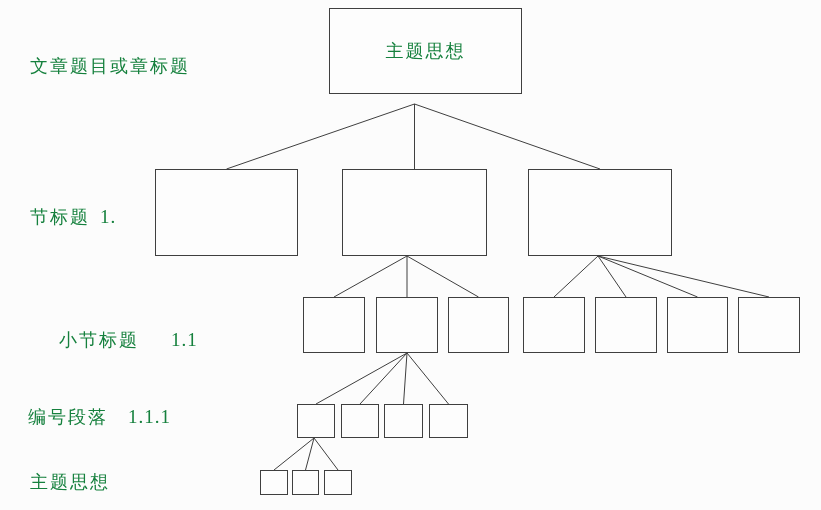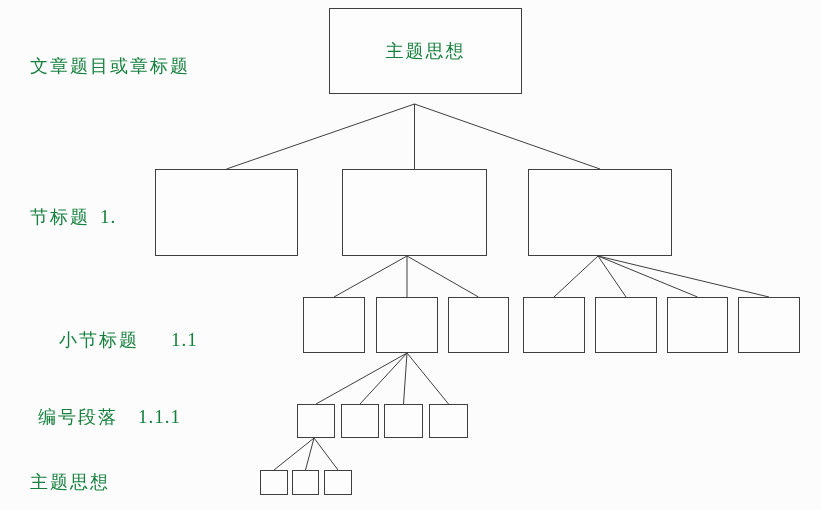--- a/index.html
+++ b/index.html
@@ -69,21 +69,21 @@
       <line x1="407" y1="353" x2="403.5" y2="404" stroke="#3f3f3f" stroke-width="1"></line>
       <line x1="407" y1="353" x2="448.5" y2="404" stroke="#3f3f3f" stroke-width="1"></line>
       <line x1="314" y1="438" x2="274" y2="470" stroke="#3f3f3f" stroke-width="1"></line>
       <line x1="314" y1="438" x2="305.5" y2="470" stroke="#3f3f3f" stroke-width="1"></line>
       <line x1="314" y1="438" x2="338" y2="470" stroke="#3f3f3f" stroke-width="1"></line>
     </svg>
   <div>
       <div class="side-label" style="left: 30px; top: 66px;"><span class="label-text">文章题目或章标题</span></div>
       <div class="side-label" style="left: 30px; top: 217px;"><span class="label-text">节标题</span><span class="label-number" style="left: 70px;">1.</span></div>
       <div class="side-label" style="left: 30px; top: 340px; margin-left: 29px;"><span class="label-text">小节标题</span><span class="label-number" style="left: 112px;">1.1</span></div>
-      <div class="side-label" style="left: 38px; top: 417px;"><span class="label-text">编号段落</span><span class="label-number" style="left: 100px;">1.1.1</span></div>
+      <div class="side-label" style="left: 28px; top: 417px;"><span class="label-text">编号段落</span><span class="label-number" style="left: 100px;">1.1.1</span></div>
       <div class="side-label" style="left: 30px; top: 482px;"><span class="label-text">主题思想</span></div>
     </div>
   <div>
       <div class="node-box" style="left: 329px; top: 8px; width: 193px; height: 86px; border: 1px solid rgb(63, 63, 63); background: rgb(253, 253, 253);">
         <span class="node-label">主题思想</span>
       </div>
       <div class="node-box" style="left: 155px; top: 169px; width: 143px; height: 87px; border: 1px solid rgb(63, 63, 63); background: rgb(253, 253, 253);"></div>
       <div class="node-box" style="left: 342px; top: 169px; width: 145px; height: 87px; border: 1px solid rgb(63, 63, 63); background: rgb(253, 253, 253);"></div>
       <div class="node-box" style="left: 528px; top: 169px; width: 144px; height: 87px; border: 1px solid rgb(63, 63, 63); background: rgb(253, 253, 253);"></div>
       <div class="node-box" style="left: 303px; top: 297px; width: 62px; height: 56px; border: 1px solid rgb(63, 63, 63); background: rgb(253, 253, 253);"></div>

